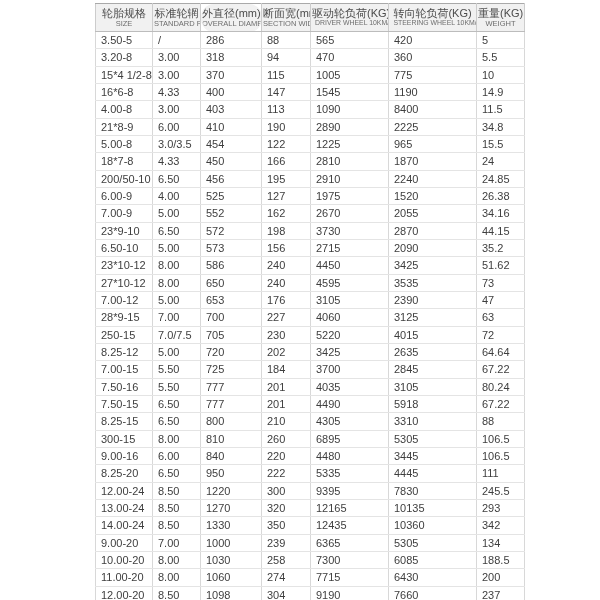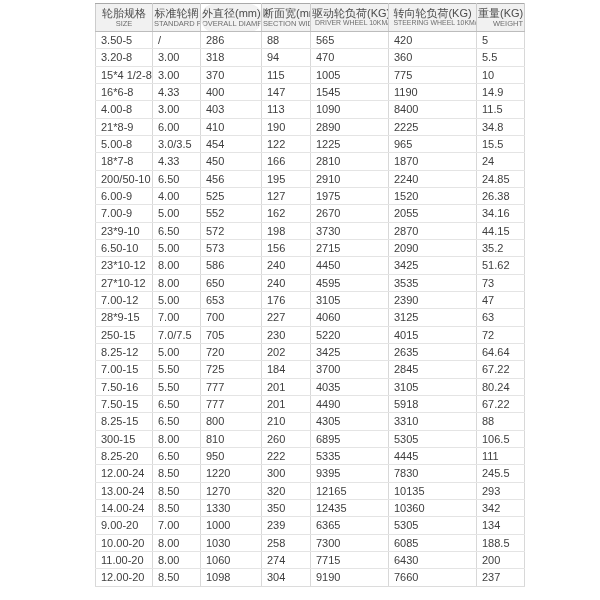--- a/index.html
+++ b/index.html
@@ -94,21 +94,21 @@
             <span class="en">SECTION WIDTH</span>
           </th>
           <th class="c4" style="width: 75px;">
             <span class="zh">驱动轮负荷(KG)</span>
             <span class="en">DRIVER WHEEL 10KM/H</span>
           </th>
           <th class="c5" style="width: 85px;">
             <span class="zh">转向轮负荷(KG)</span>
             <span class="en">STEERING WHEEL 10KM/H</span>
           </th>
-          <th class="c6" style="width: 45px; text-align: right;">
+          <th class="c6" style="width: 45px;">
             <span class="zh">重量(KG)</span>
             <span class="en">WEIGHT</span>
           </th>
         </tr>
     </thead>
     <tbody>
         <tr>
           <td>3.50-5</td>
           <td>/</td>
           <td>286</td>
@@ -318,20 +318,29 @@
         <tr>
           <td>300-15</td>
           <td>8.00</td>
           <td>810</td>
           <td>260</td>
           <td>6895</td>
           <td>5305</td>
           <td>106.5</td>
         </tr>
         <tr>
+          <td>9.00-16</td>
+          <td>6.00</td>
+          <td>840</td>
+          <td>220</td>
+          <td>4480</td>
+          <td>3445</td>
+          <td>106.5</td>
+        </tr>
+        <tr>
           <td>8.25-20</td>
           <td>6.50</td>
           <td>950</td>
           <td>222</td>
           <td>5335</td>
           <td>4445</td>
           <td>111</td>
         </tr>
         <tr>
           <td>12.00-24</td>

